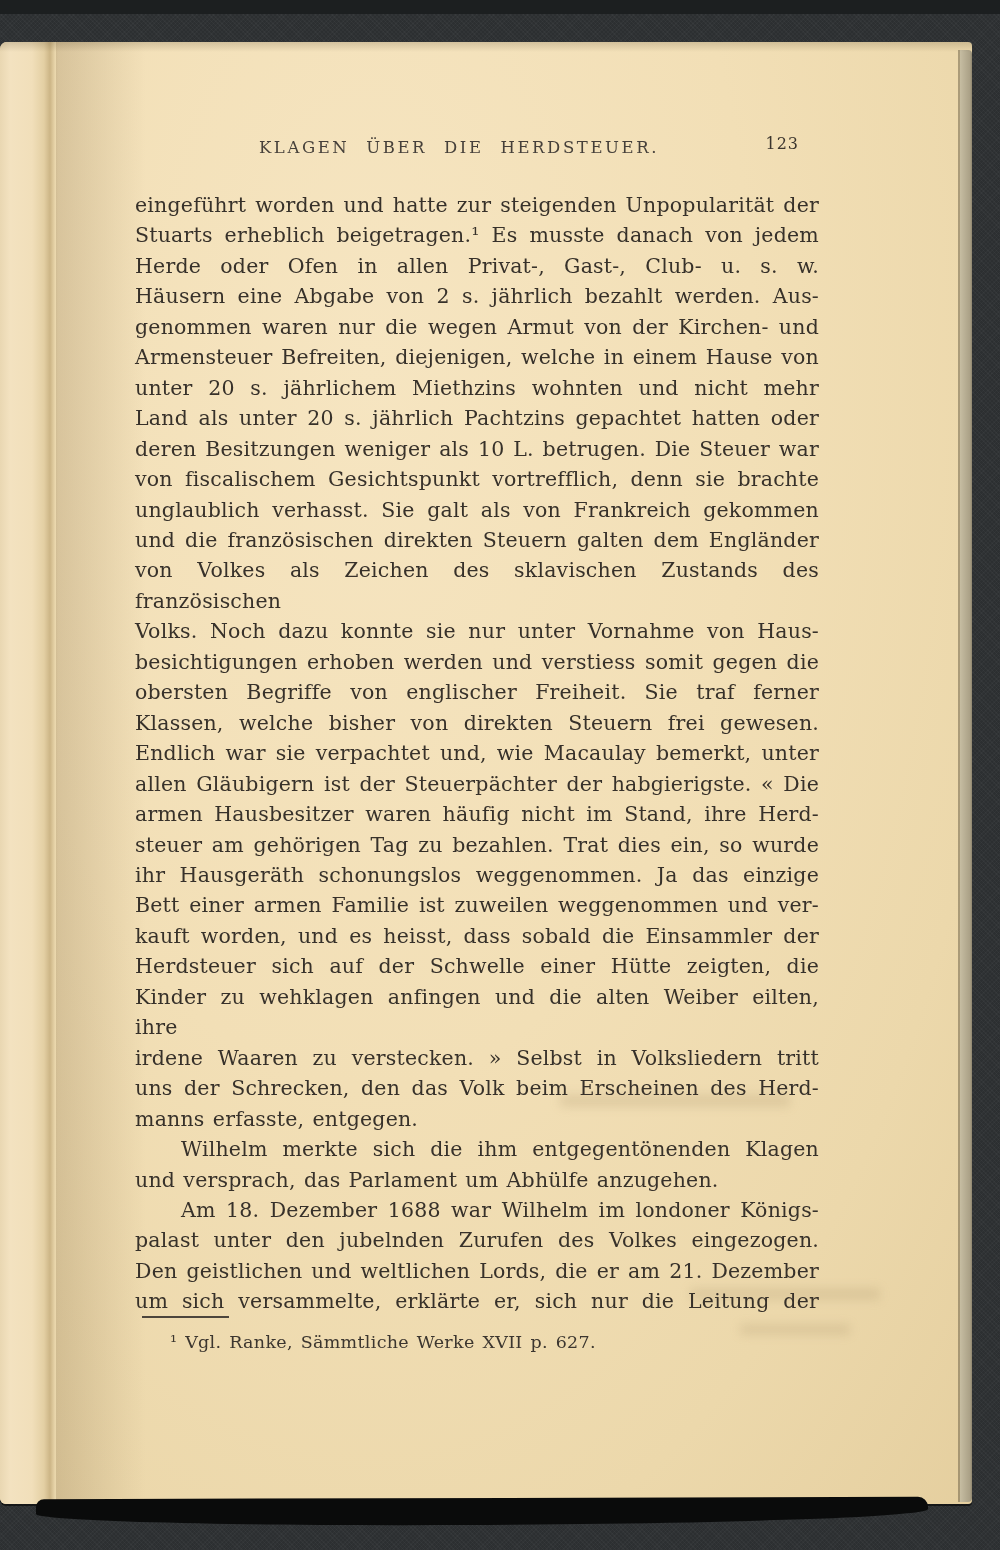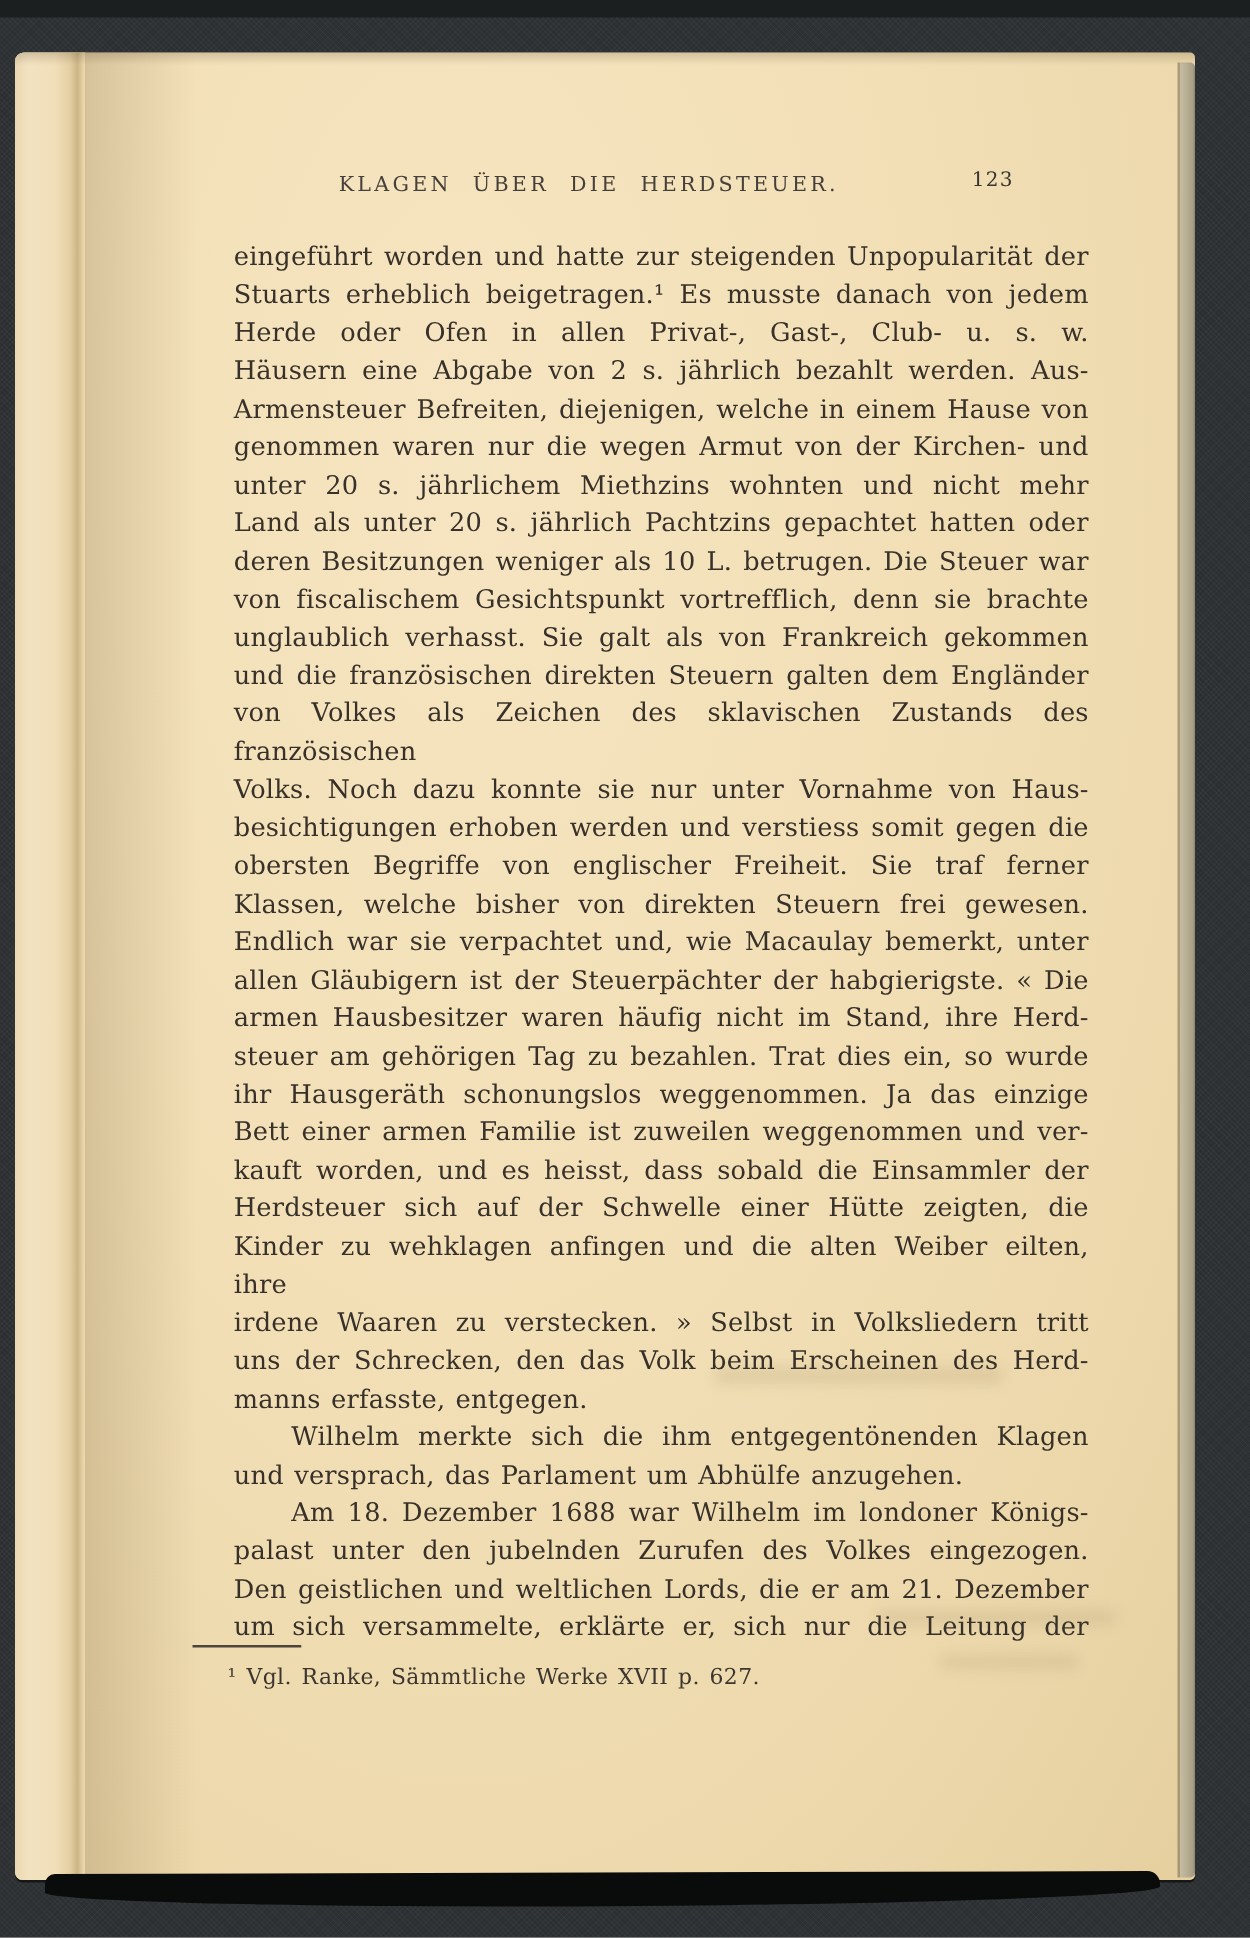--- a/index.html
+++ b/index.html
@@ -24,24 +24,25 @@
   }
   .bottom-shadow {
     position: absolute; left: 36px; top: 1498px; width: 892px; height: 27px;
     background: #0a0b0b;
     border-radius: 8px 10px 55% 45%;
     transform: rotate(-0.15deg);
   }
 
   
   .book-page {
-    position: absolute; left: 12px; top: 42px; width: 944px; height: 1462px;
+    position: absolute; left: 0; top: 42px; width: 944px; height: 1462px;
     background: radial-gradient(ellipse at 38% 22%, #f6e5c1 0%, #f2dfb6 45%, #ecd8ab 76%, #e5cf9f 100%);
     border-radius: 7px 4px 4px 6px;
     box-shadow: 0 2px 0 rgba(0,0,0,0.55);
+    padding-left: 28px;
   }
   .page-left-edge {
     position: absolute; left: 0; top: 0; bottom: 0; width: 58px;
     background: linear-gradient(90deg,
       #e9d7b2 0px, #f3e2c0 10px, #f1dfba 32px,
       #e3cfa3 44px, #ccb586 50px, #e9d6ab 55px, rgba(233,214,171,0) 58px);
     border-radius: 7px 0 0 6px;
   }
   .gutter-shadow {
     position: absolute; left: 56px; top: 0; bottom: 0; width: 90px;
@@ -71,21 +72,20 @@
   }
   .page-number {
     position: absolute; right: 20px; top: -4px;
     font-size: 16px; letter-spacing: 1px; color: #3b352e;
   }
   .body-text {
     position: absolute; left: 135px; top: 148px; width: 684px;
     font-size: 20.5px; line-height: 30.45px;
     letter-spacing: 0.2px; word-spacing: 1.5px;
     color: #37312a;
-    margin-left: 40px;
   }
   .tline { text-align: justify; text-align-last: justify; white-space: normal; }
   .tline.end { text-align: left; text-align-last: left; }
   .tline.indent { text-indent: 46px; }
 
   .footnote-rule {
     position: absolute; left: 142px; top: 1274px; width: 87px; height: 2px;
     background: #4c453c;
   }
   .footnote {
@@ -123,22 +123,22 @@
       <div class="running-head">
         <span class="head-title">KLAGEN ÜBER DIE HERDSTEUER.</span>
         <span class="page-number">123</span>
       </div>
 
       <div class="body-text" id="body-lines">
           <div class="tline">eingeführt worden und hatte zur steigenden Unpopularität der</div>
           <div class="tline">Stuarts erheblich beigetragen.¹ Es musste danach von jedem</div>
           <div class="tline">Herde oder Ofen in allen Privat-, Gast-, Club- u. s. w.</div>
           <div class="tline">Häusern eine Abgabe von 2 s. jährlich bezahlt werden. Aus-</div>
+          <div class="tline">genommen waren nur die wegen Armut von der Kirchen- und</div>
           <div class="tline">Armensteuer Befreiten, diejenigen, welche in einem Hause von</div>
-          <div class="tline">genommen waren nur die wegen Armut von der Kirchen- und</div>
           <div class="tline">unter 20 s. jährlichem Miethzins wohnten und nicht mehr</div>
           <div class="tline">Land als unter 20 s. jährlich Pachtzins gepachtet hatten oder</div>
           <div class="tline">deren Besitzungen weniger als 10 L. betrugen. Die Steuer war</div>
           <div class="tline">von fiscalischem Gesichtspunkt vortrefflich, denn sie brachte</div>
           <div class="tline">unglaublich verhasst. Sie galt als von Frankreich gekommen</div>
           <div class="tline">und die französischen direkten Steuern galten dem Engländer</div>
           <div class="tline">von Volkes als Zeichen des sklavischen Zustands des französischen</div>
           <div class="tline">Volks. Noch dazu konnte sie nur unter Vornahme von Haus-</div>
           <div class="tline">besichtigungen erhoben werden und verstiess somit gegen die</div>
           <div class="tline">obersten Begriffe von englischer Freiheit. Sie traf ferner</div>

